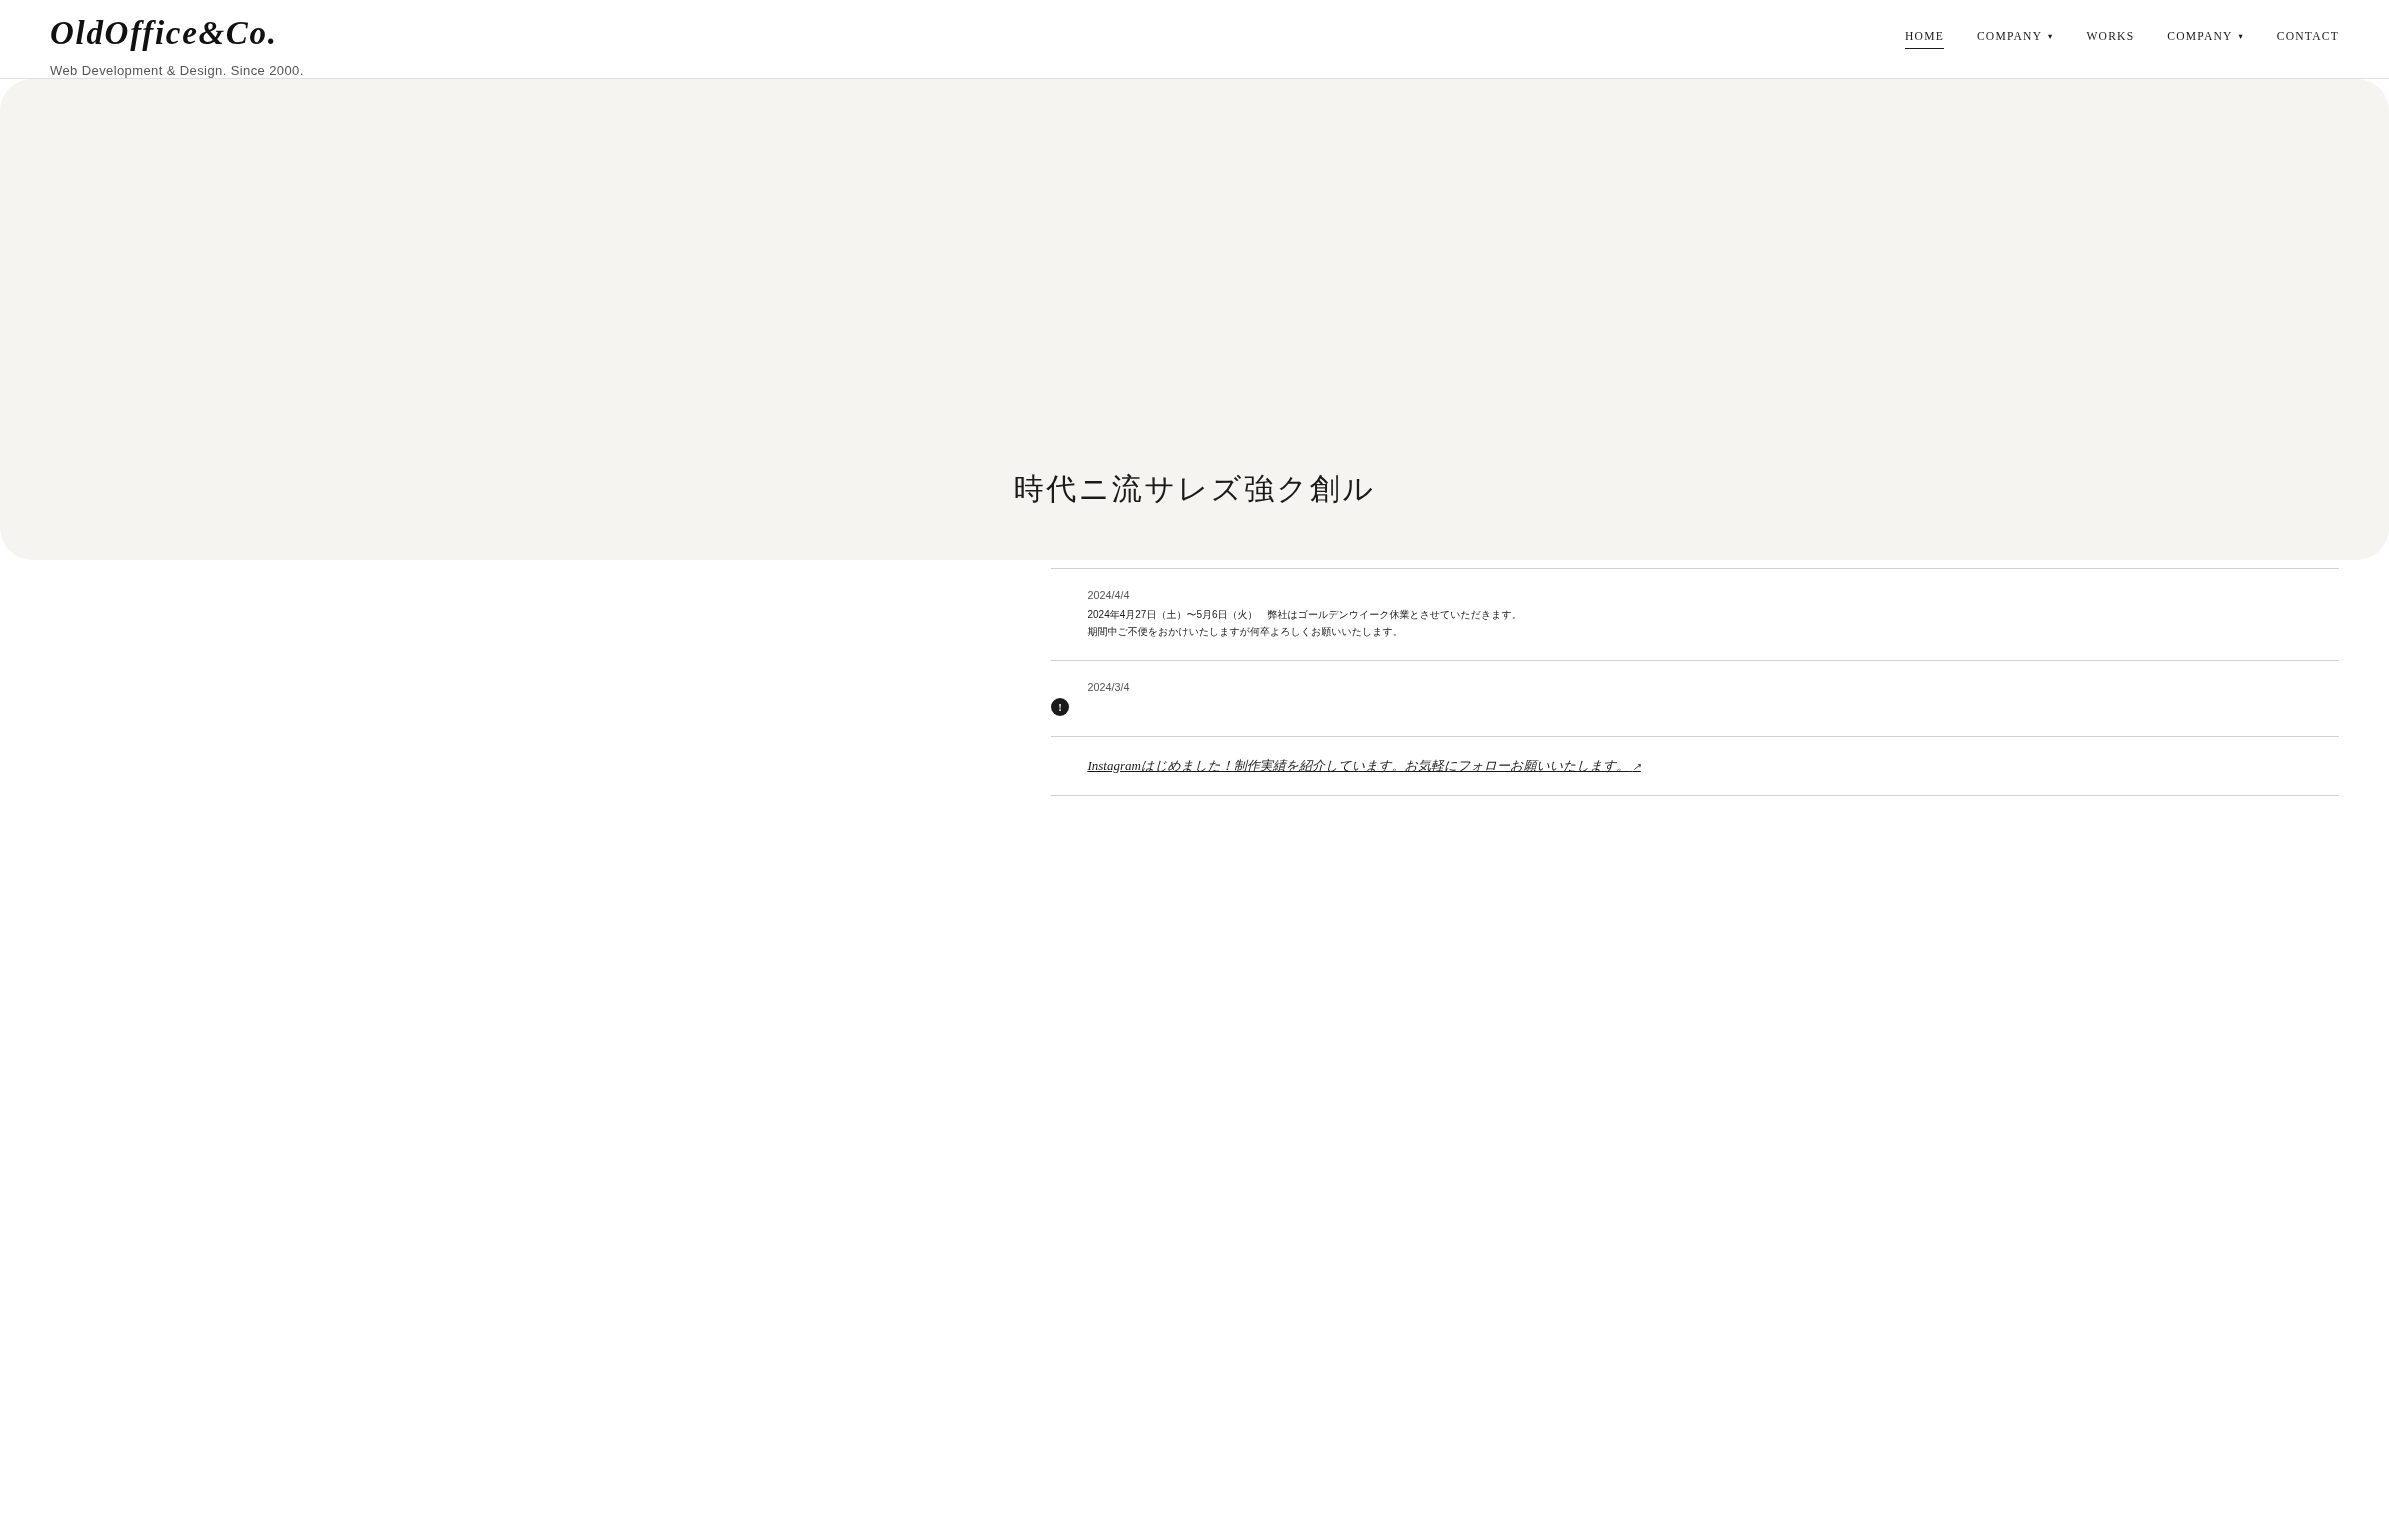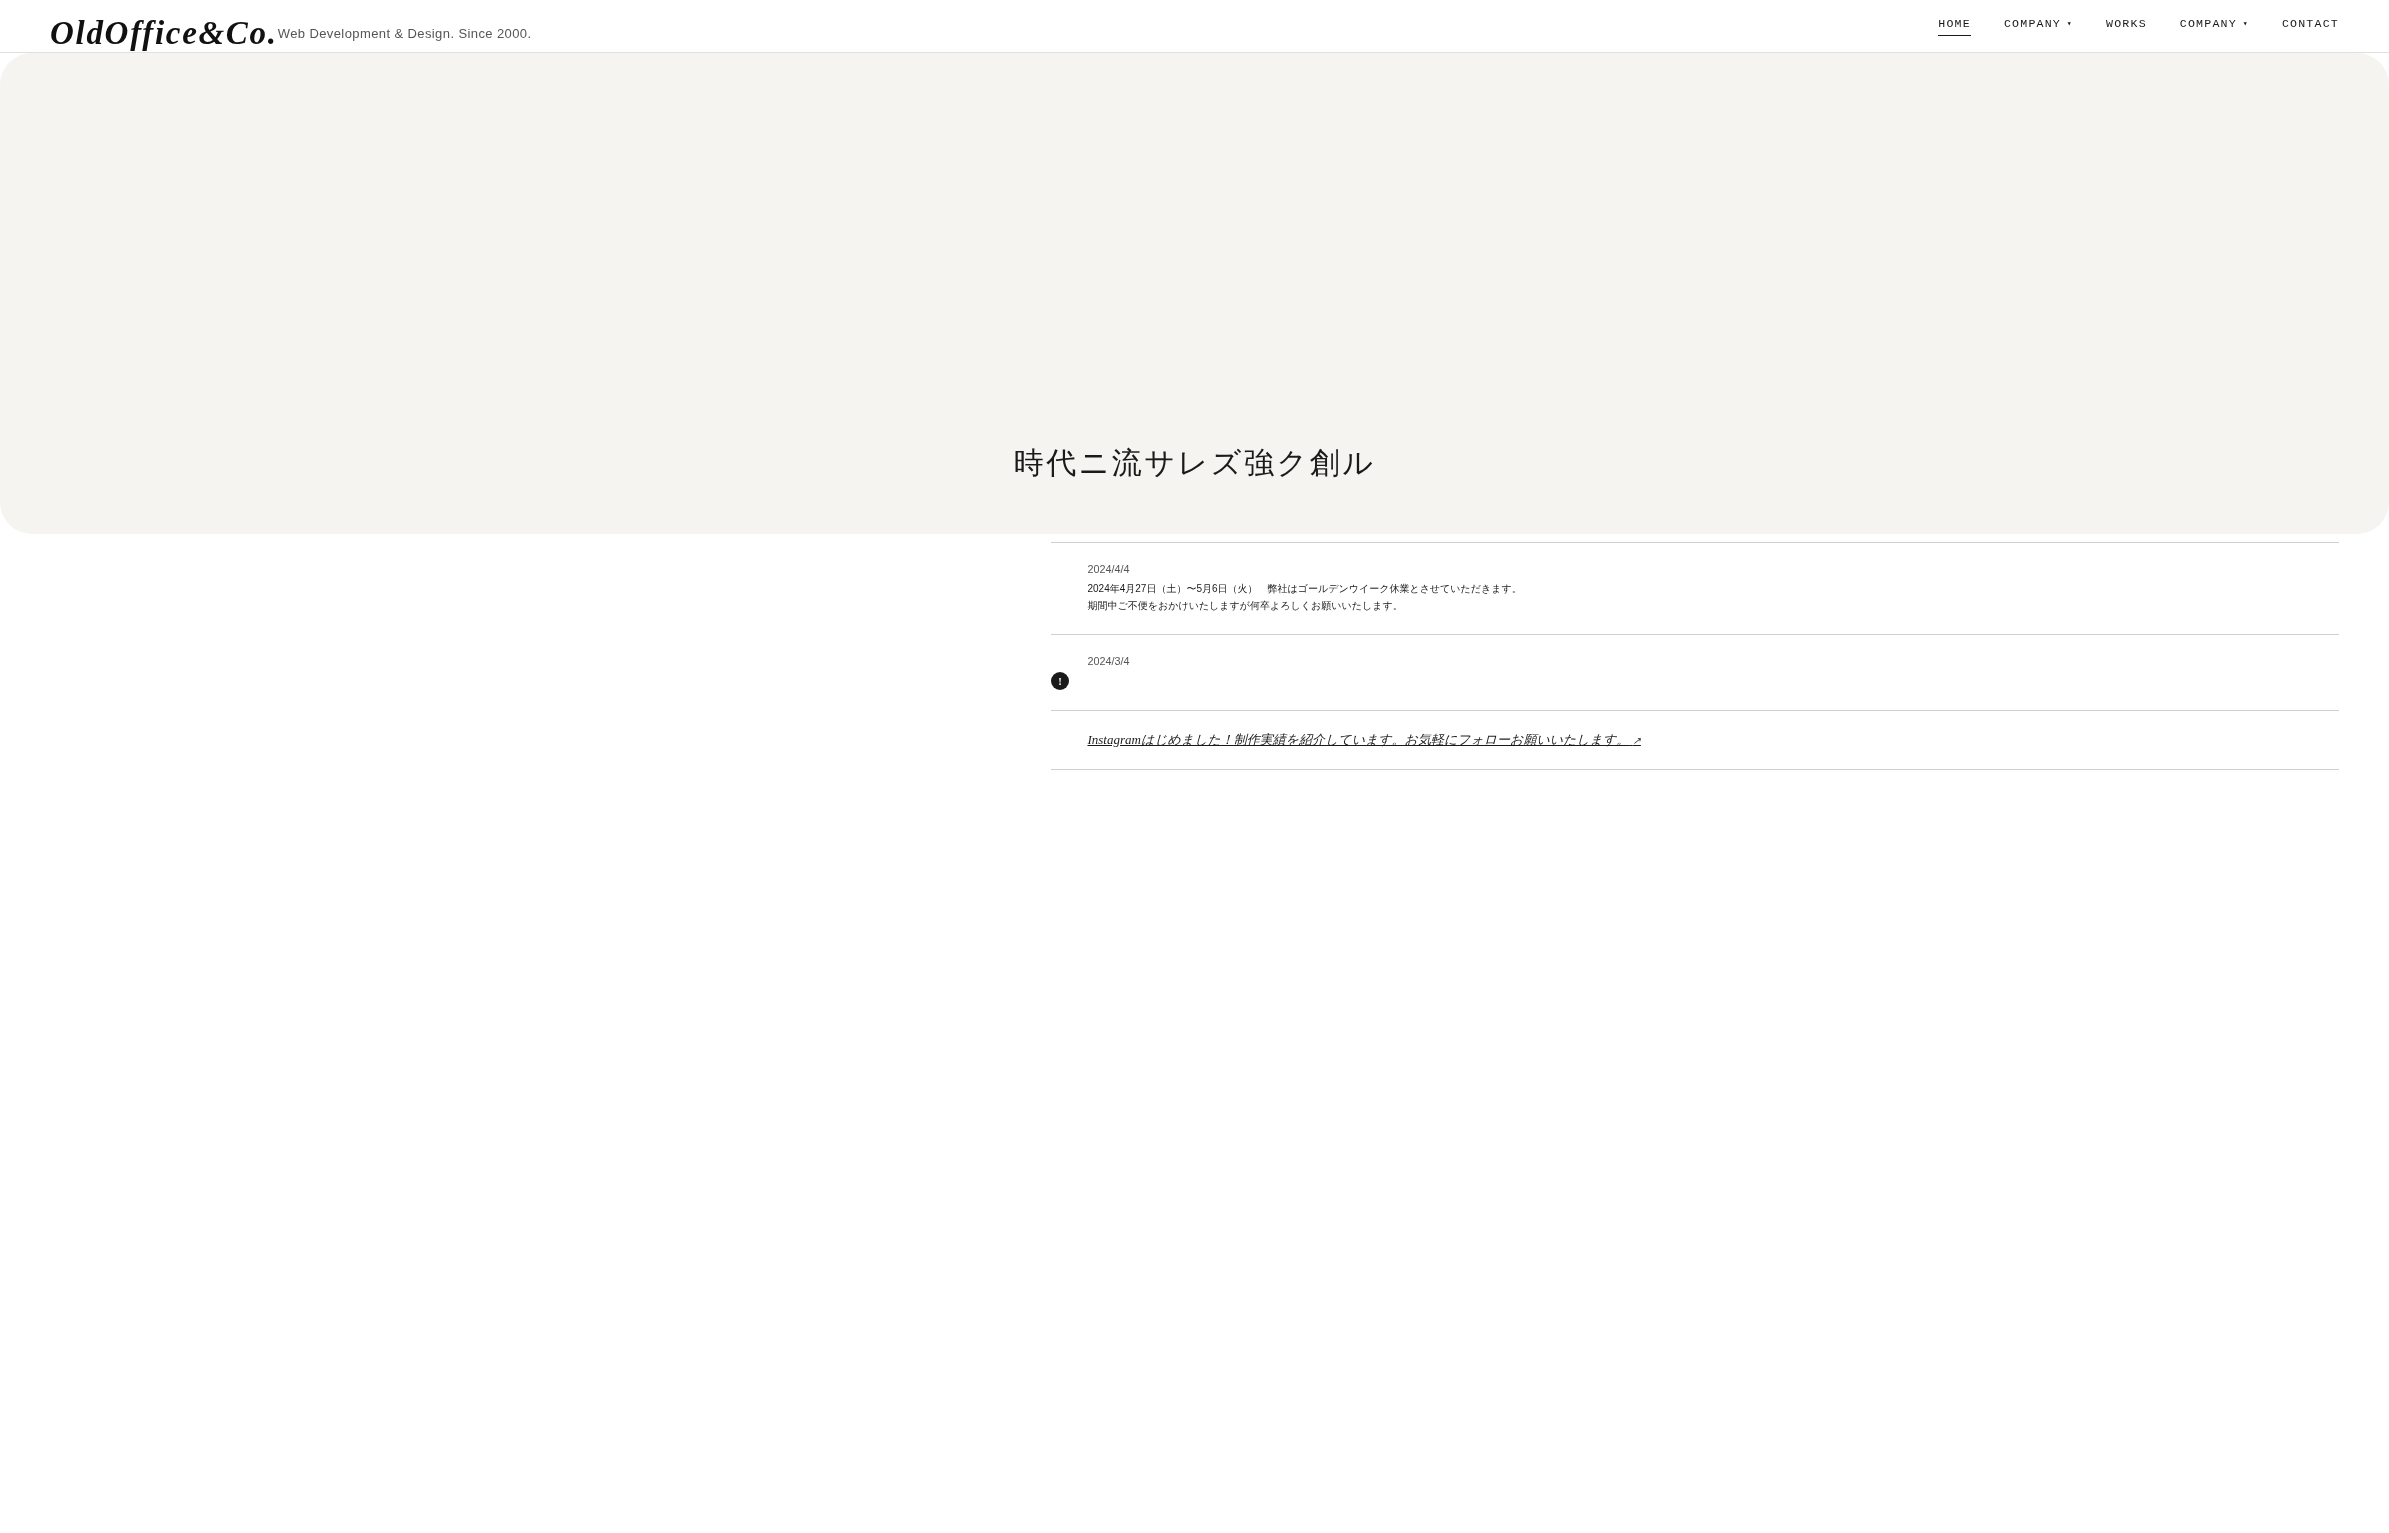--- a/index.html
+++ b/index.html
@@ -21,20 +21,21 @@
       align-items: center;
       justify-content: space-between;
       padding: 15px 50px 0 50px;
       border-bottom: 0.8px solid #e0e0e0;
       background: #ffffff;
       position: relative;
     }
 
     .logo-area {
       display: flex;
+      flex-direction: column;
     }
 
     .logo-title {
       font-family: 'Georgia', 'Times New Roman', serif;
       font-size: 31.5px;
       font-weight: 700;
       letter-spacing: 1.7px;
       color: #111111;
       line-height: 1.1;
       font-style: italic;
@@ -50,21 +51,21 @@
 
     
     .nav {
       display: flex;
       align-items: center;
       gap: 33px;
       padding-bottom: 16.6px;
     }
 
     .nav-item {
-      font-family: Liberation Mono, monospace;
+      font-family: Liberation Serif, serif;
       font-size: 11.6px;
       letter-spacing: 1.2px;
       color: #1a1a1a;
       cursor: pointer;
       text-decoration: none;
       display: flex;
       align-items: center;
       gap: 4.1px;
       position: relative;
       padding-bottom: 3.3px;

